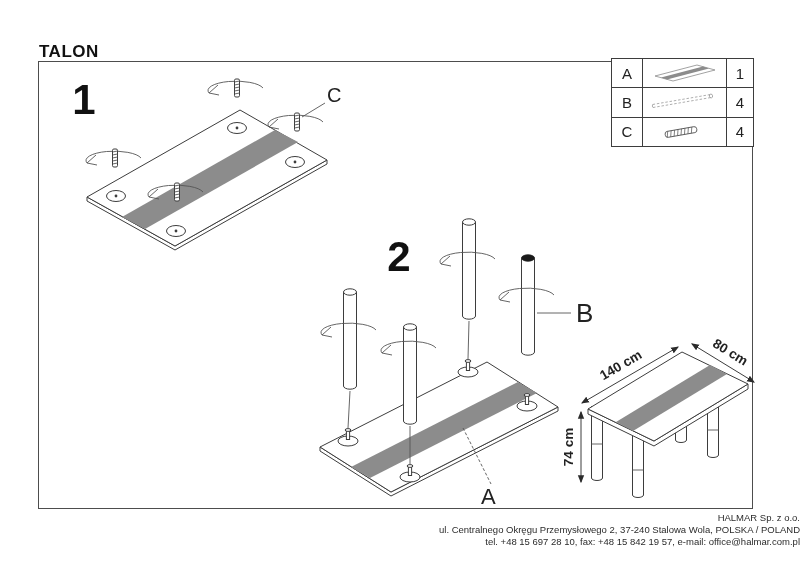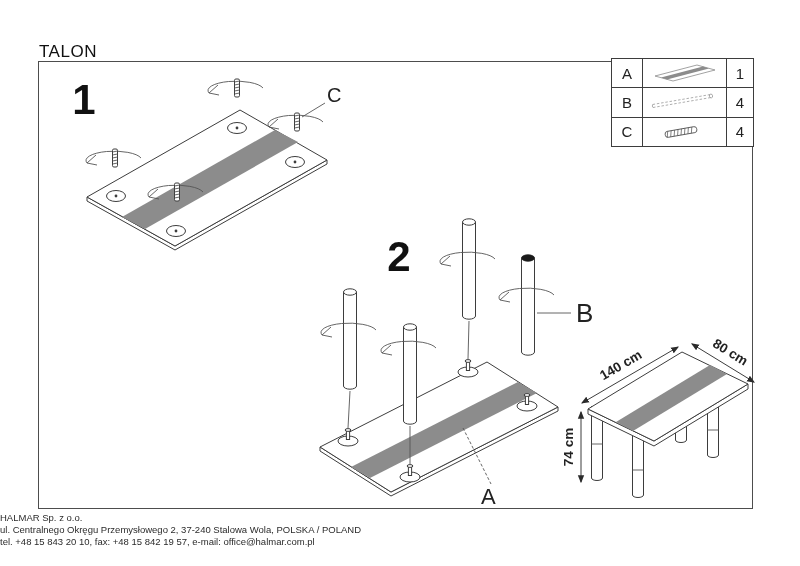--- a/index.html
+++ b/index.html
@@ -1,21 +1,21 @@
 <!DOCTYPE html>
 <html><head>
 <meta charset="utf-8">
 <style>
   html,body{margin:0;padding:0;background:#fff;}
   .page{
     position:relative;width:800px;height:566px;background:#fff;overflow:hidden;
     font-family:"Liberation Sans", sans-serif;color:#1a1a1a;
   }
   .doc-title{
-    position:absolute;left:39px;top:42px;font-size:17px;font-weight:normal;
+    position:absolute;left:39px;top:42px;font-size:17px;font-weight:bold;
     letter-spacing:0.5px;color:#111;
   }
   .frame{
     position:absolute;left:38px;top:61px;width:715px;height:448px;
     border:1px solid #4d4d4d;box-sizing:border-box;background:#fff;
   }
   .diagram-svg{position:absolute;left:0;top:0;}
   
   .parts-table{
     position:absolute;left:611px;top:58px;width:143px;height:89px;
@@ -25,21 +25,21 @@
   .pt-row{flex:1;display:flex;border-bottom:1px solid #3d3d3d;}
   .pt-row:last-child{border-bottom:none;}
   .pt-letter{
     width:30px;border-right:1px solid #3d3d3d;display:flex;align-items:center;
     justify-content:center;font-size:15px;color:#222;
   }
   .pt-icon{flex:1;border-right:1px solid #3d3d3d;display:flex;align-items:center;justify-content:center;}
   .pt-qty{width:26px;display:flex;align-items:center;justify-content:center;font-size:15px;color:#222;}
   
   .footer{
-    position:absolute;left:0;top:512px;width:800px;text-align:left;
+    position:absolute;left:0;top:512px;width:800px;text-align:right;
     font-size:9.5px;line-height:12px;color:#2b2b2b;
   }
   .ln{stroke:#3d3d3d;stroke-width:1;fill:none;}
   .fillw{fill:#ffffff;stroke:#3d3d3d;stroke-width:1;}
   .thin{stroke:#555;stroke-width:0.9;fill:none;}
   .stripe{fill:#8c8c8c;stroke:none;}
   .steplbl{font-family:"Liberation Sans",sans-serif;font-weight:bold;font-size:42px;fill:#111;}
   .partlbl{font-family:"Liberation Sans",sans-serif;fill:#222;}
   .dimlbl{font-family:"Liberation Sans",sans-serif;font-weight:bold;font-size:13.5px;fill:#222;}
 </style>
@@ -209,16 +209,16 @@
           </g>
         </svg>
       </div>
       <div class="pt-qty">4</div>
     </div>
   </div>
 
   <div class="footer">
     <div>HALMAR Sp. z o.o.</div>
     <div>ul. Centralnego Okręgu Przemysłowego 2, 37-240 Stalowa Wola, POLSKA / POLAND</div>
-    <div>tel. +48 15 843 20 10, fax: +48 15 842 19 57, e-mail: office@halmar.com.pl</div>
+    <div>tel. +48 15 697 28 10, fax: +48 15 842 19 57, e-mail: office@halmar.com.pl</div>
   </div>
 
 </div>
 
 </body></html>

